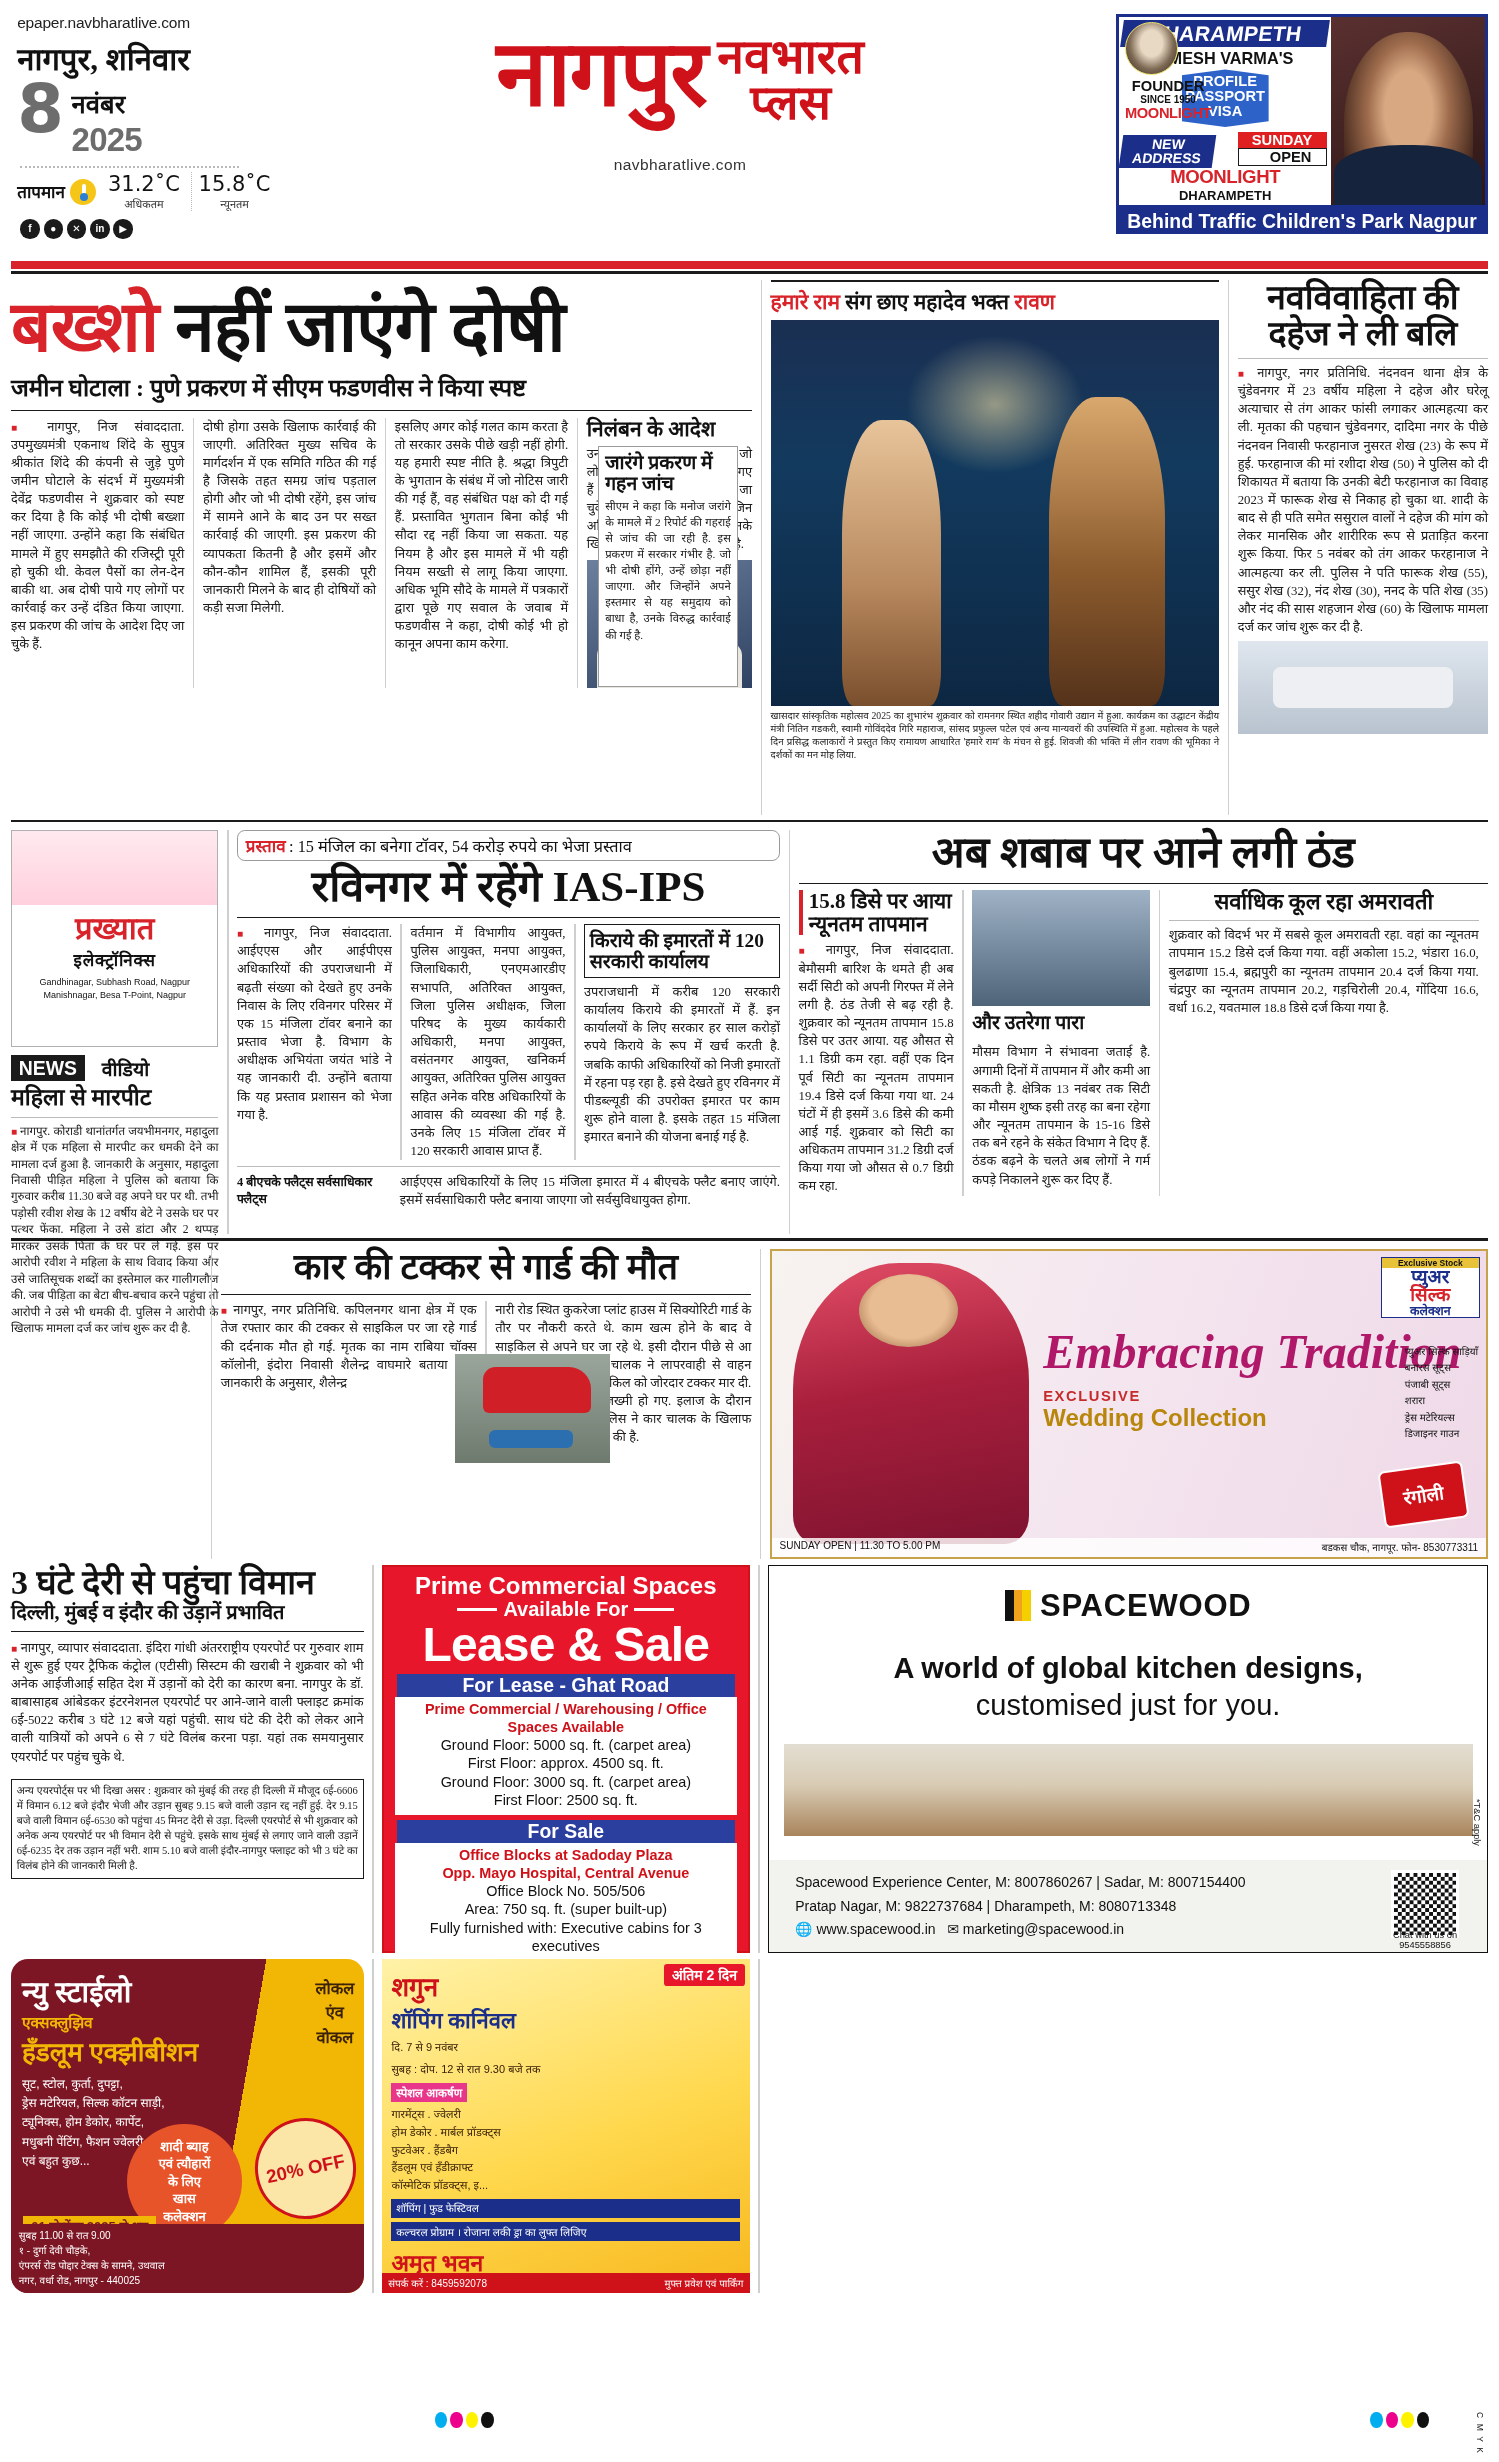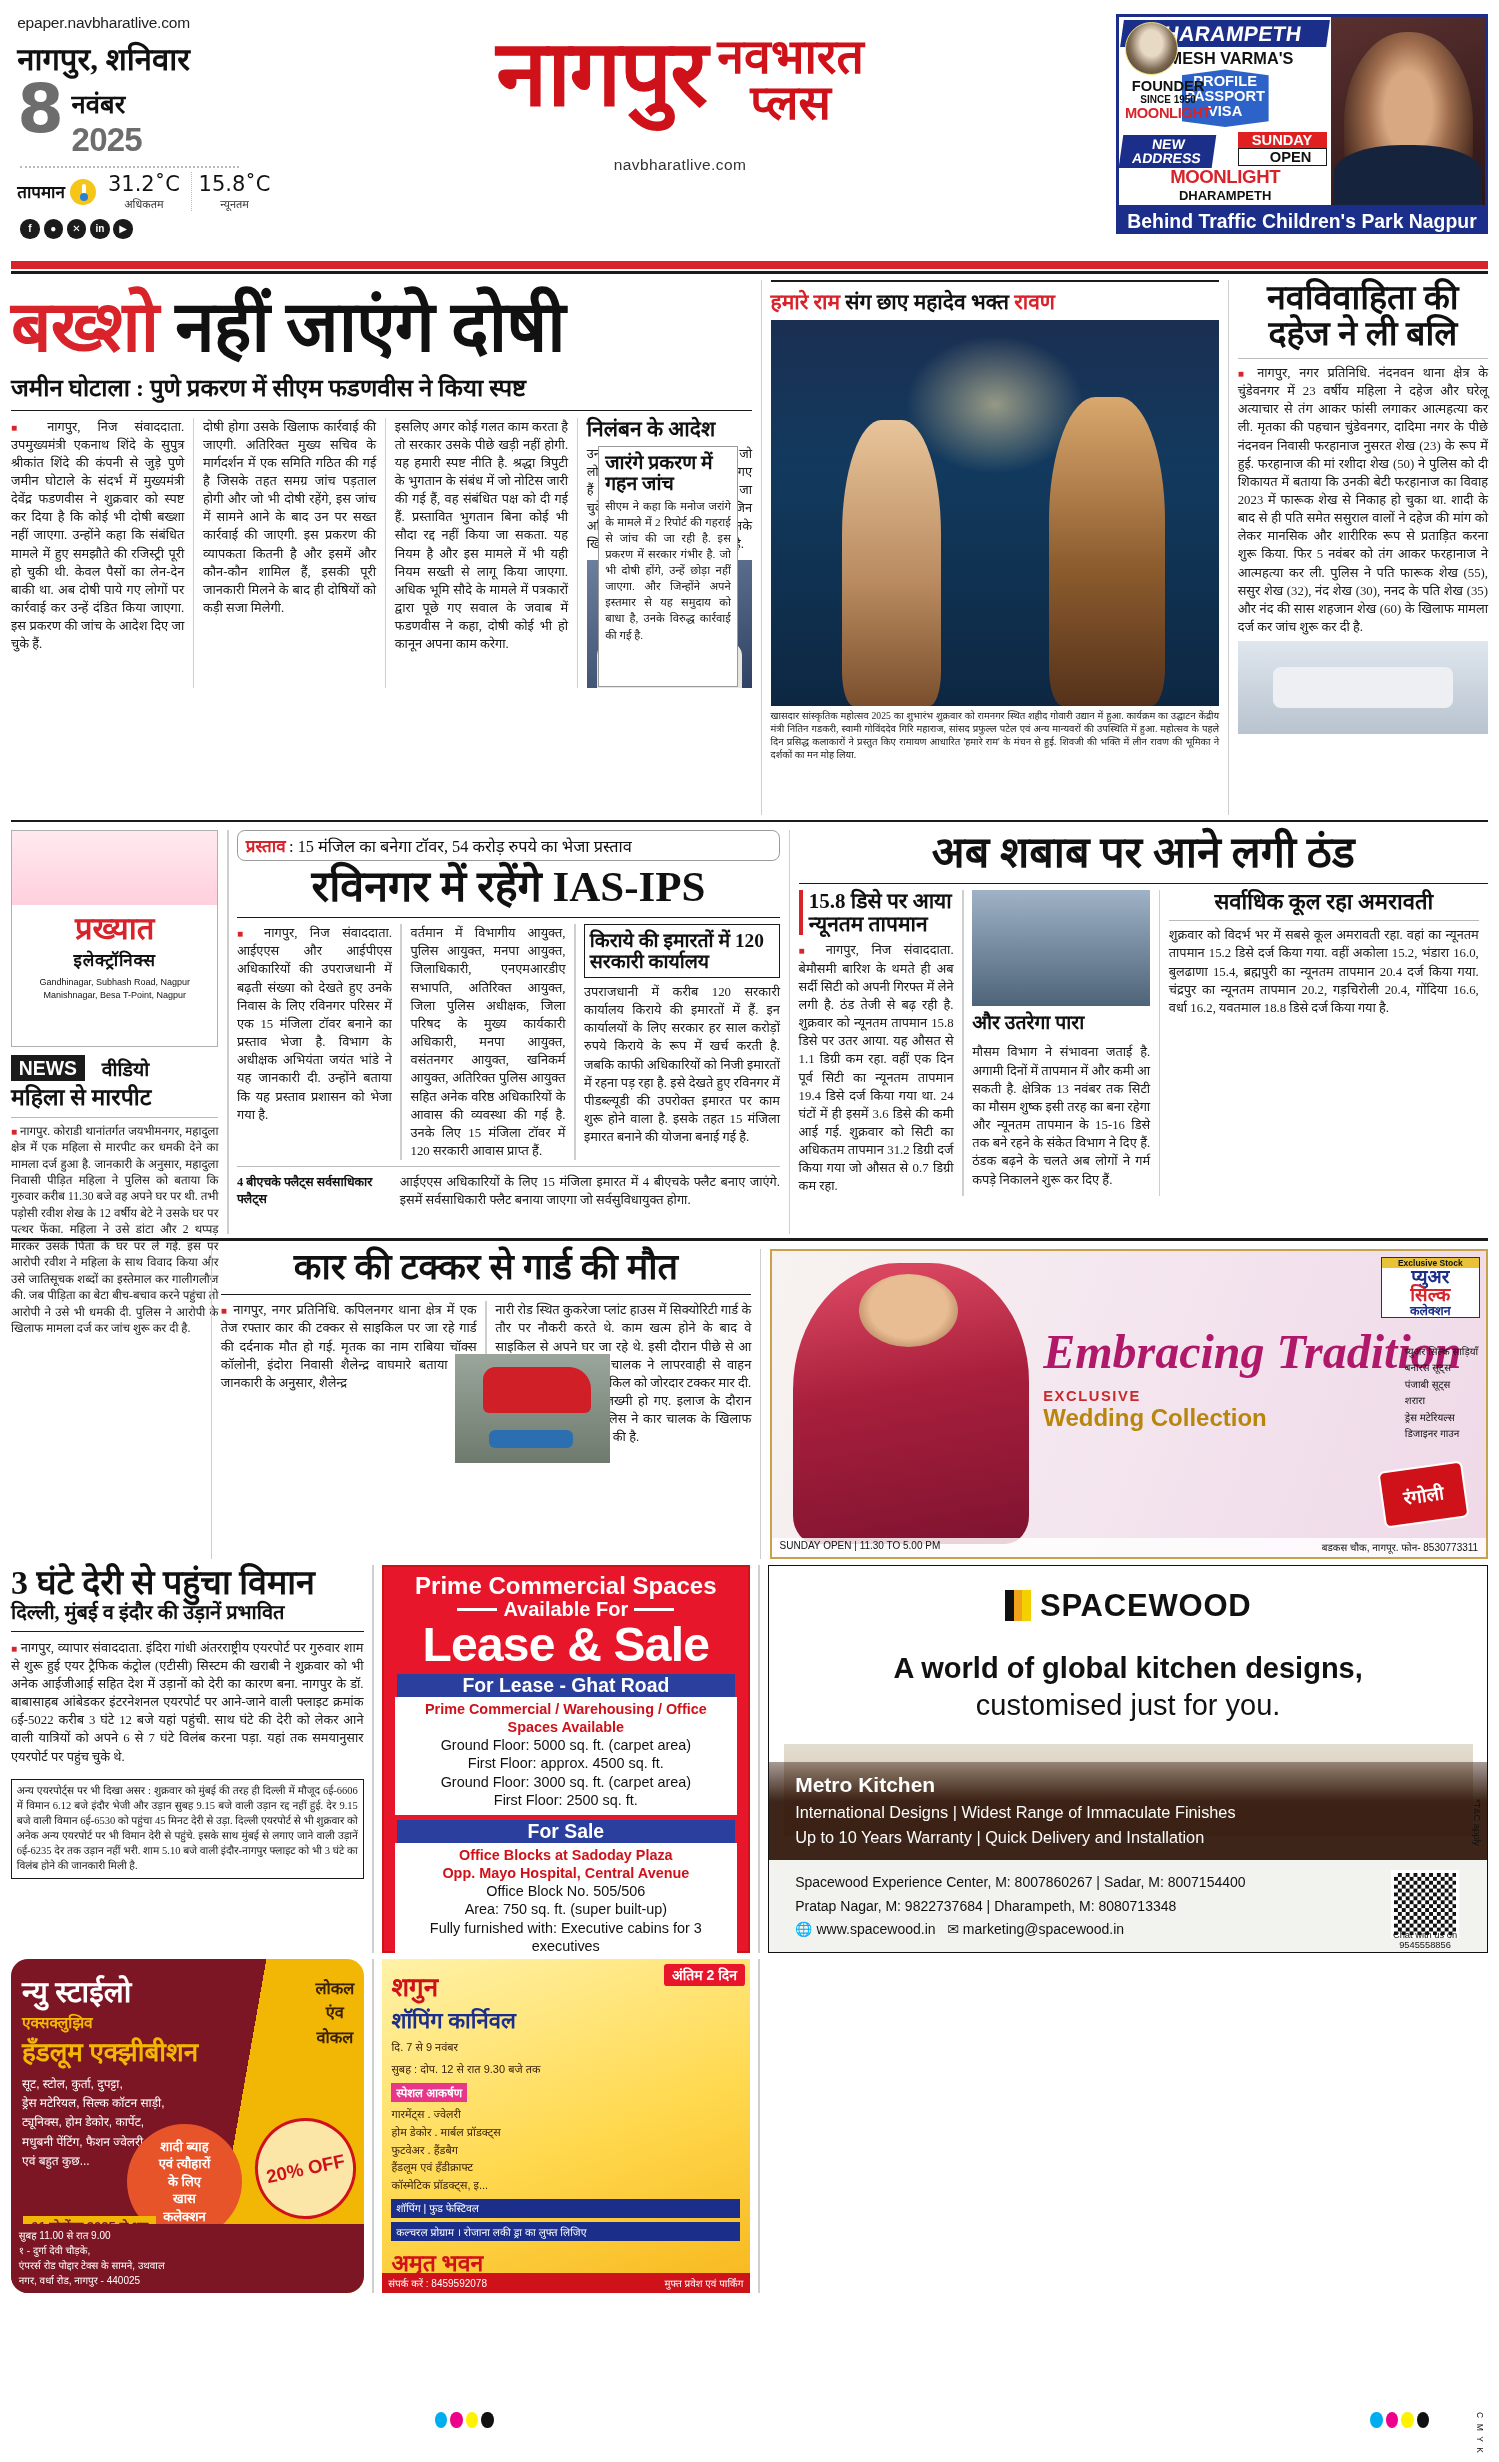--- a/index.html
+++ b/index.html
@@ -533,25 +533,20 @@
     <div style="width:729px;position:relative;" class="ad-sw">
       <div class="sw-logo">
         <div class="sw-mark"></div>
         <div class="sw-name">SPACEWOOD</div>
       </div>
       <div class="sw-tag">
         <div>A world of global kitchen designs,</div>
         <div class="l2">customised just for you.</div>
       </div>
       <div class="sw-img"></div>
-      <div class="sw-band">
-        <div class="mk">Metro Kitchen</div>
-        <div class="ln">International Designs | Widest Range of Immaculate Finishes</div>
-        <div class="ln">Up to 10 Years Warranty | Quick Delivery and Installation</div>
-      </div>
       <div class="sw-foot">
         <div>Spacewood Experience Center, M: 8007860267 | Sadar, M: 8007154400</div>
         <div>Pratap Nagar, M: 9822737684 |  Dharampeth, M: 8080713348</div>
         <div><span>🌐</span> <span>www.spacewood.in</span> &nbsp; <span>✉</span> <span>marketing@spacewood.in</span></div>
       </div>
       <div class="qr"></div>
       <div class="qr-cap">
         <div>Chat with us on</div>
         <div>9545558856</div>
       </div>

